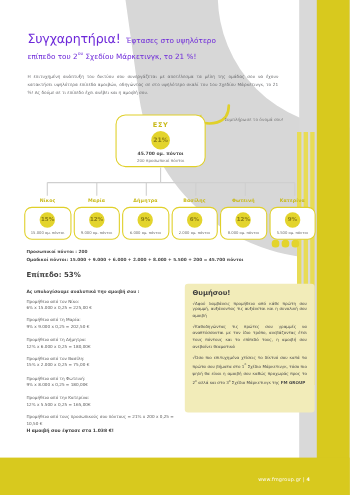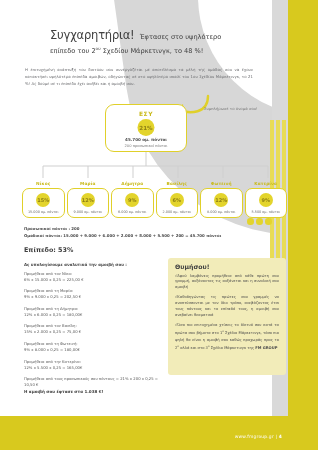--- a/index.html
+++ b/index.html
@@ -51,21 +51,21 @@
   .footer-text{
     position:absolute;right:36px;bottom:11px;
     font-size:4.4px;color:#ffffff;letter-spacing:.2px;
     white-space:nowrap;
   }
   .footer-text b{font-weight:bold;}
 
   
   .heading{
     position:absolute;left:25px;top:22px;width:200px;
-    color:#404040;line-height:1.45;margin-left:25px;
+    color:#6d28d9;line-height:1.45;
   }
   .h-big{font-size:11.5px;letter-spacing:-.2px;}
   .h-small{font-size:6.6px;}
   .h-line2{font-size:6.6px;display:block;margin-top:1px;}
   .sup{font-size:4.2px;vertical-align:super;}
 
   
   .intro{
     position:absolute;left:25px;top:62px;width:228px;
     font-size:3.9px;line-height:1.82;color:#6d6e71;text-align:justify;
@@ -178,21 +178,21 @@
     <i style="left:0px"></i>
       <i style="left:6px"></i>
       <i style="left:12px"></i>
   </div>
   <div class="rightyellow"></div>
 
   <div class="heading">
     <span class="h-big">Συγχαρητήρια!</span>
     <span class="h-small">Έφτασες στο υψηλότερο</span>
     <span class="h-line2">
-      <span>επίπεδο του 2</span><span class="sup">ου</span><span> Σχεδίου Μάρκετινγκ, το 48 %!</span>
+      <span>επίπεδο του 2</span><span class="sup">ου</span><span> Σχεδίου Μάρκετινγκ, το 21 %!</span>
     </span>
   </div>
 
   <p class="intro">Η επιτυχημένη ανάπτυξη του δικτύου σου συνεργάζεται με αποτέλεσμα τα μέλη της ομάδας σου να έχουν κατακτήσει υψηλότερα επίπεδα αμοιβών, οδηγώντας σε στο υψηλότερο σκαλί του 1ου Σχεδίου Μάρκετινγκ, το 21 %! Ας δούμε σε τι επίπεδο έχει ανέβει και η αμοιβή σου.</p>
 
   <svg class="arrow-svg" width="70" height="34" viewBox="0 0 70 34">
     <path d="M58 4 C58 22, 40 22, 28 18" fill="none" stroke="#e0d02a" stroke-width="2.4" stroke-linecap="round"></path>
     <path d="M33 12 L25 18.5 L34 22 Z" fill="#e0d02a"></path>
   </svg>
 

